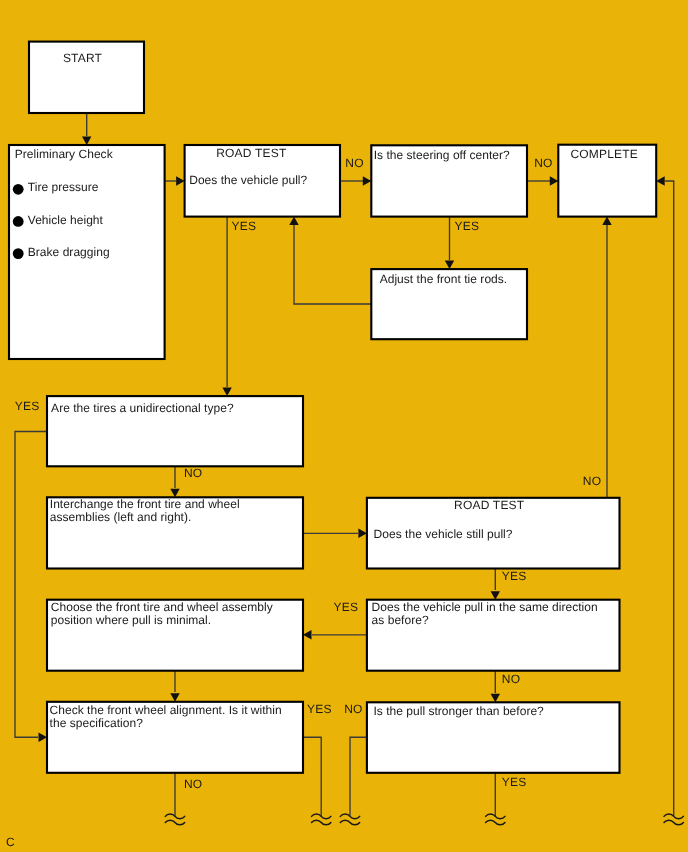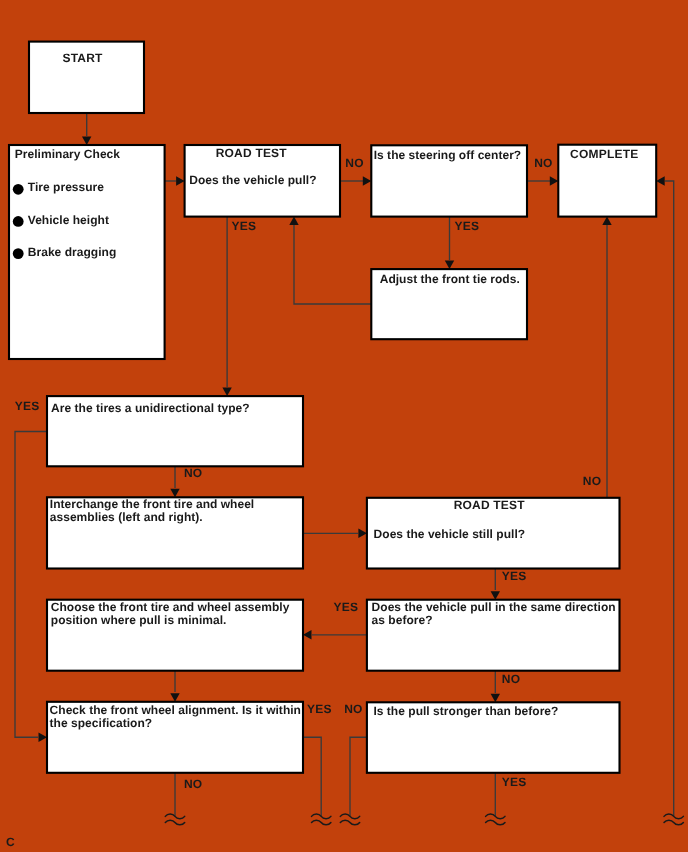--- a/index.html
+++ b/index.html
@@ -1,19 +1,19 @@
 <!DOCTYPE html>
 <html><head>
 <meta charset="utf-8">
 <style>
   html,body{margin:0;padding:0;background:#ffffff;}
   body{width:688px;height:852px;overflow:hidden;
        font-family:"Liberation Sans",sans-serif;
        -webkit-font-smoothing:antialiased;text-rendering:geometricPrecision;}
-  #root{position:relative;width:688px;height:852px;background:#c2410c;font-weight:bold;}
+  #root{position:relative;width:688px;height:852px;background:#eab308;}
   #flow{position:absolute;left:0;top:0;width:688px;height:852px;will-change:transform;}
   .node-box{fill:#ffffff;stroke:#000000;stroke-width:2.1;}
   .conn{stroke:#3a3a3a;stroke-width:1.35;fill:none;}
   .conn-head{fill:#111111;stroke:none;}
   .node-text{font-family:"Liberation Sans",sans-serif;font-size:12px;fill:#1a1a1a;letter-spacing:0.03px;}
   .node-title{font-family:"Liberation Sans",sans-serif;font-size:12px;fill:#1a1a1a;letter-spacing:0.2px;}
   .edge-label{font-family:"Liberation Sans",sans-serif;font-size:12px;fill:#1a1a1a;letter-spacing:0.25px;}
   .bullet{fill:#000000;}
   .sheet-label{font-family:"Liberation Sans",sans-serif;font-size:12px;color:#1a1a1a;will-change:transform;}
   .tilde{stroke:#1a1a1a;stroke-width:1.5;fill:none;stroke-linecap:round;}

